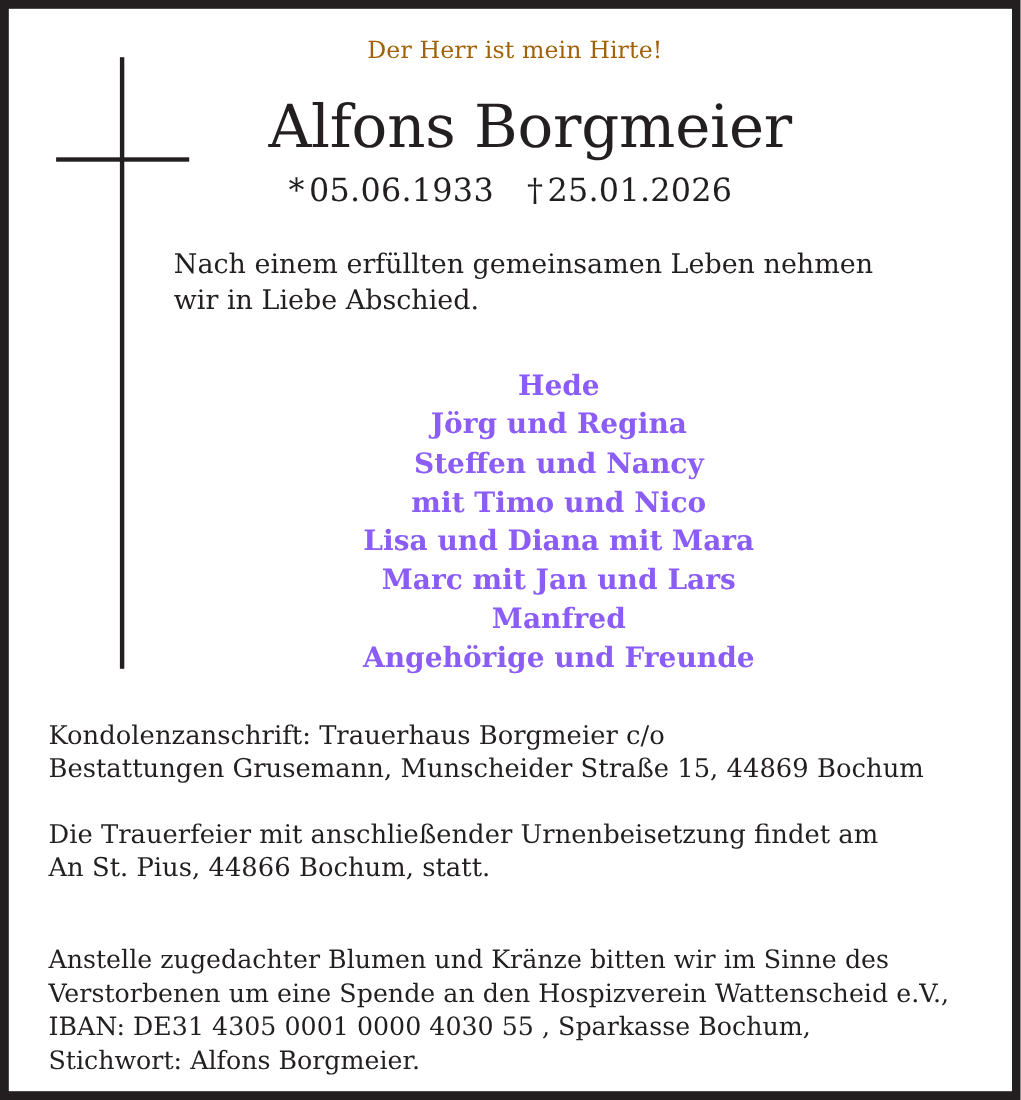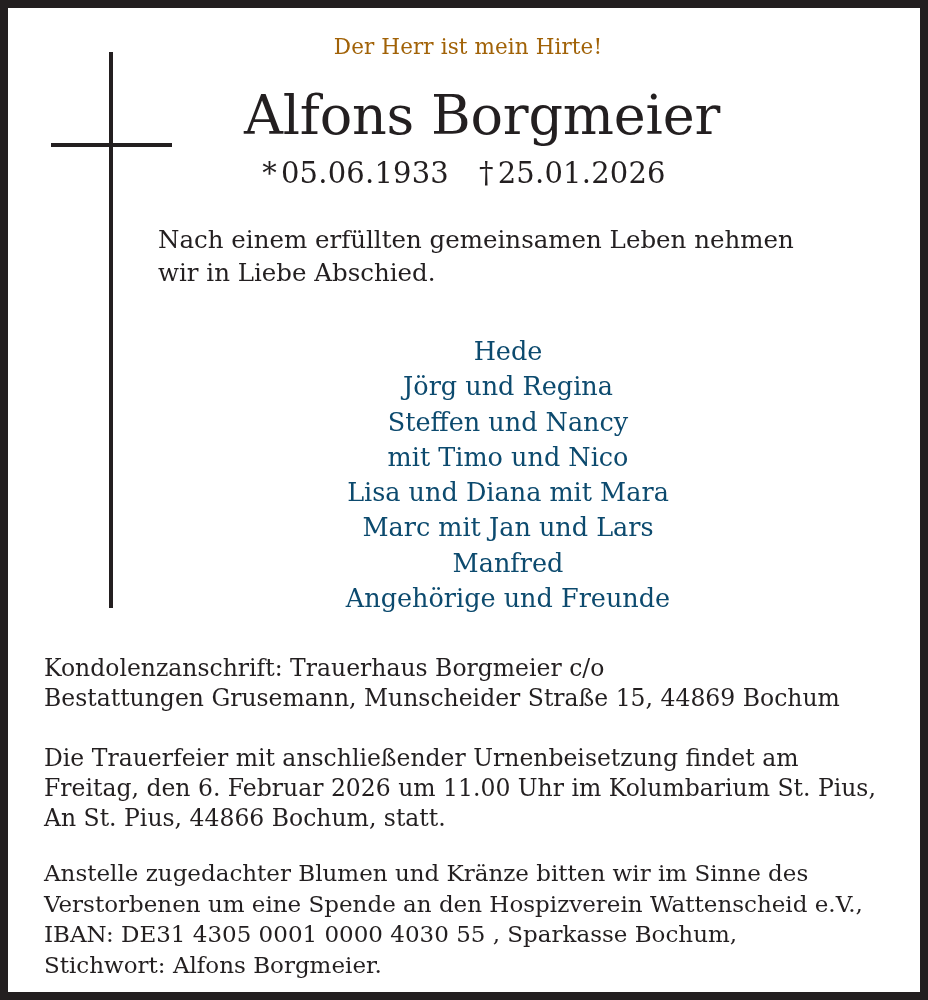--- a/index.html
+++ b/index.html
@@ -125,21 +125,22 @@
 
   
   .mourners {
     position: absolute;
     left: 150px;
     top: 326px;
     width: 700px;
     text-align: center;
     font-size: 25.5px;
     line-height: 35.3px;
-    color: #0c4a6e;
+    color: #8b5cf6;
+    font-weight: bold;
   }
   .mourners div {
     white-space: nowrap;
   }
 
   
   .block {
     position: absolute;
     left: 36px;
     width: 856px;
@@ -198,21 +199,20 @@
       <div>Angehörige und Freunde</div>
     </div>
 
     <div class="block left" id="condolence">
       <p>Kondolenzanschrift: Trauerhaus Borgmeier c/o</p>
       <p>Bestattungen Grusemann, Munscheider Straße 15, 44869 Bochum</p>
     </div>
 
     <div class="block left" id="ceremony">
       <p>Die Trauerfeier mit anschließender Urnenbeisetzung findet am</p>
-      <p>Freitag, den 6. Februar 2026 um 11.00 Uhr im Kolumbarium St. Pius,</p>
       <p>An St. Pius, 44866 Bochum, statt.</p>
     </div>
 
     <div class="block center" id="donation">
       <p>Anstelle zugedachter Blumen und Kränze bitten wir im Sinne des</p>
       <p>Verstorbenen um eine Spende an den Hospizverein Wattenscheid e.V.,</p>
       <p>IBAN: DE31 4305 0001 0000 4030 55 , Sparkasse Bochum,</p>
       <p>Stichwort: Alfons Borgmeier.</p>
     </div>
 

